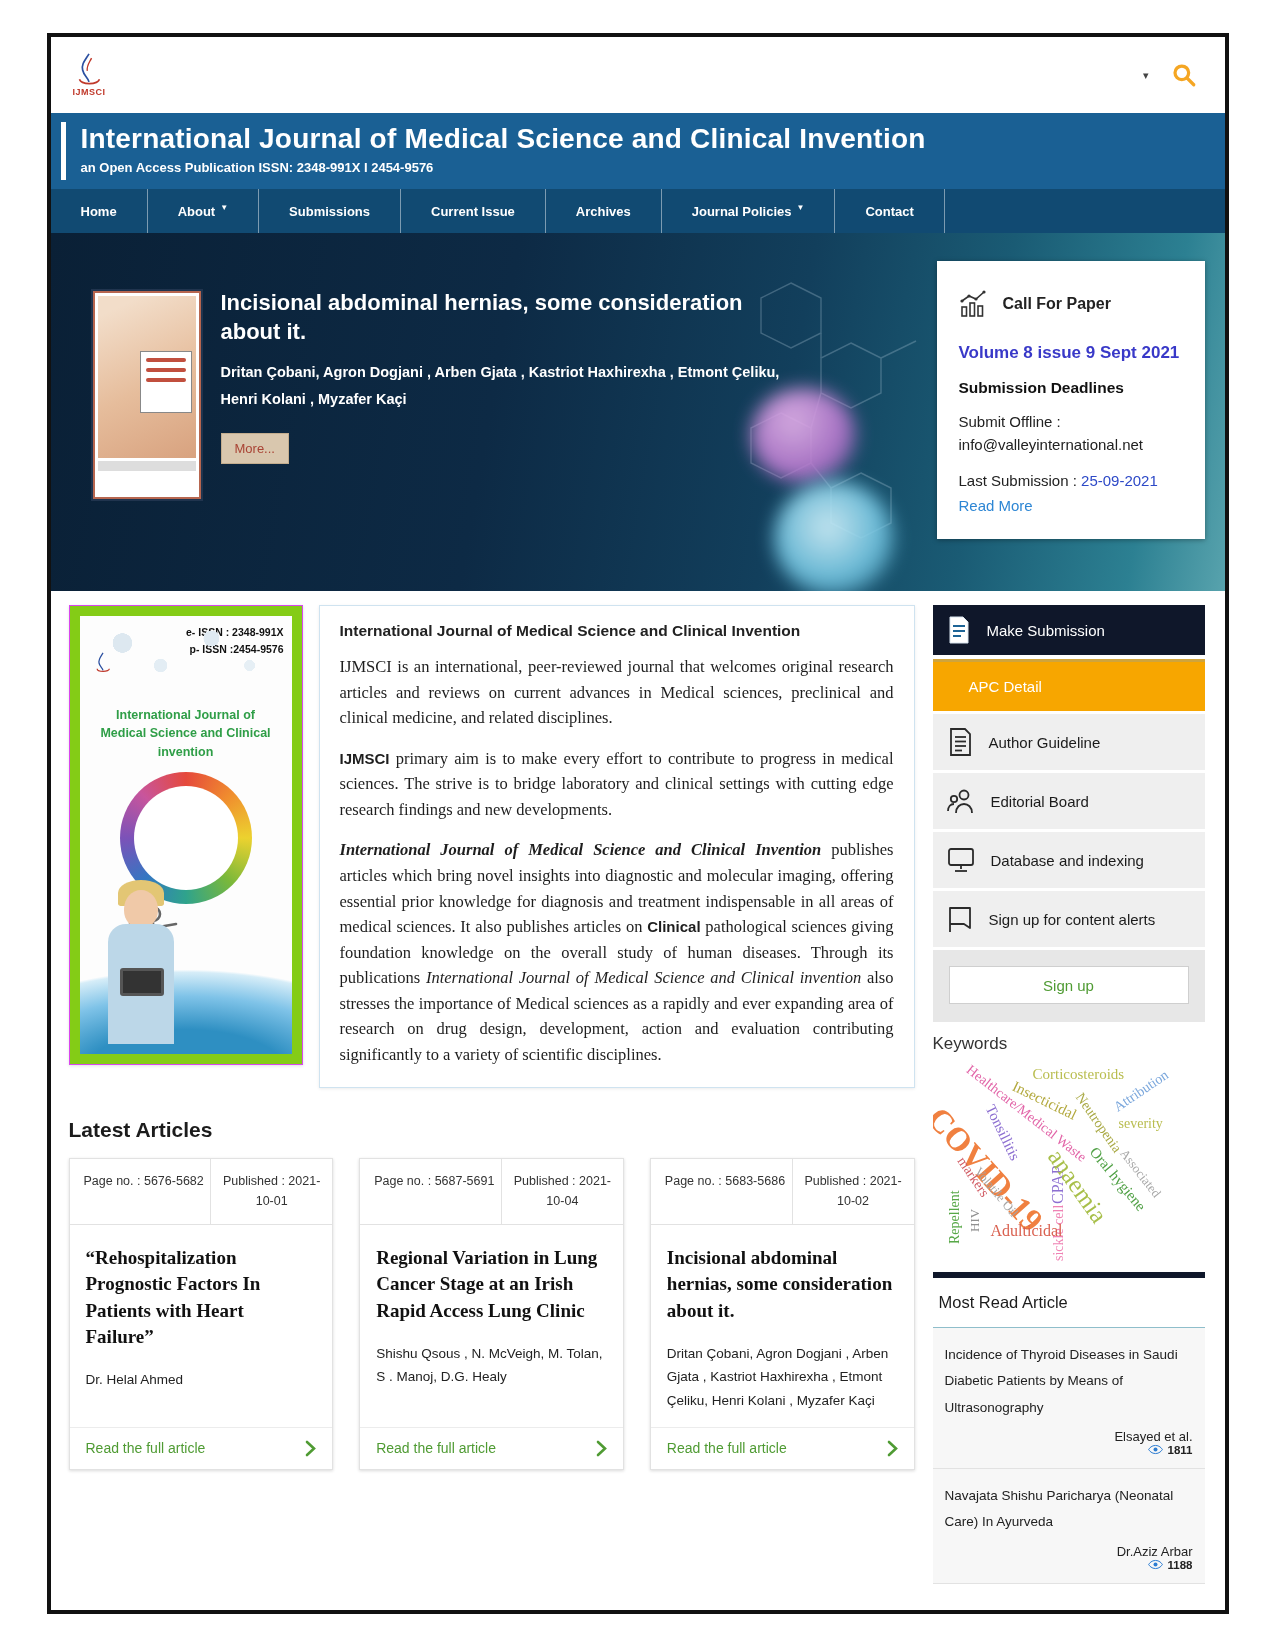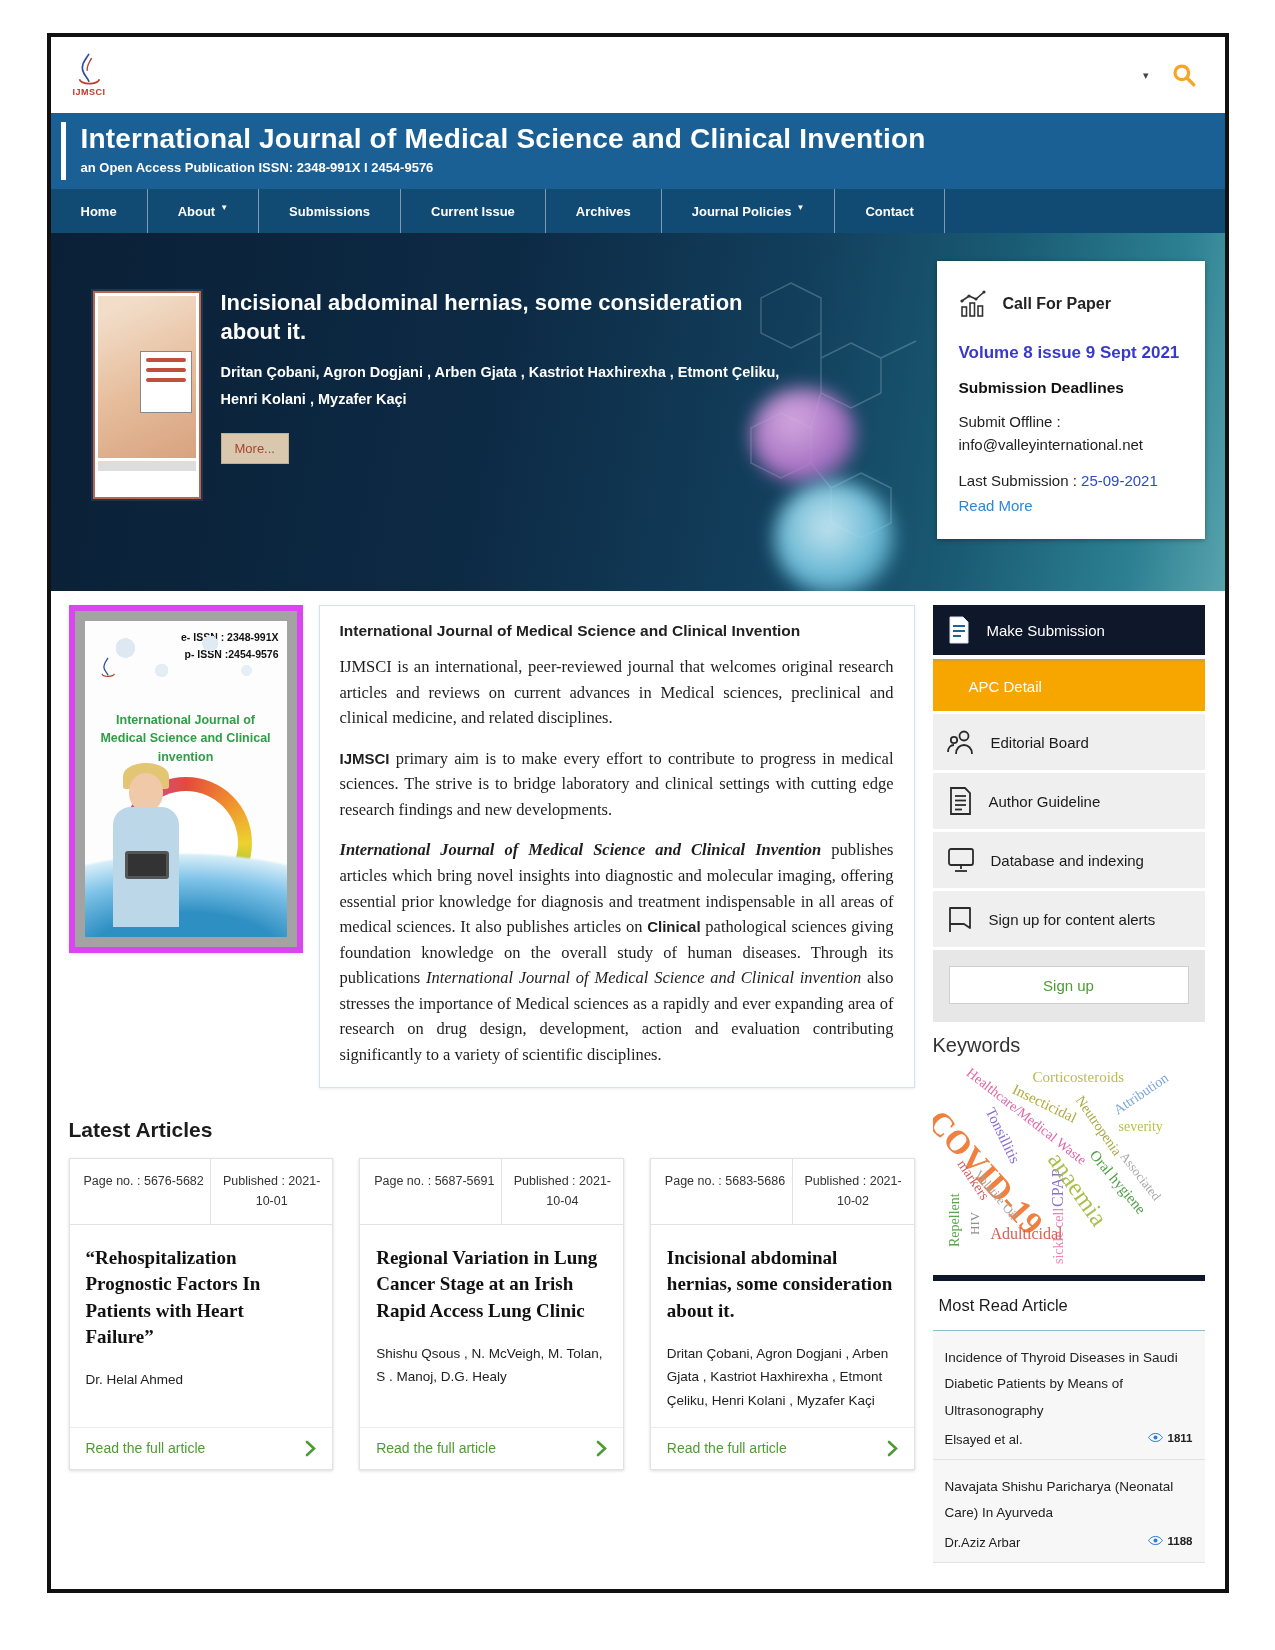--- a/index.html
+++ b/index.html
@@ -49,21 +49,21 @@
   .cfp-line { font-size:15px; color:#222; margin-top:14px; line-height:1.5; }
   .cfp-date { color:#2d49c7; }
   .cfp-read { color:#2d86d4; font-size:15px; margin-top:4px; display:inline-block; cursor:pointer; }
 
   
   .content { display:flex; gap:18px; padding:14px 20px 26px 18px; }
   .main-col { flex:1; min-width:0; }
   .side-col { width:272px; flex:none; }
 
   .about-row { display:flex; gap:16px; }
-  .cover-card { width:234px; flex:none; height:348px; border:6px solid #d946ef; background:#a3a3a3; padding:10px; box-shadow:0 1px 3px rgba(0,0,0,.12); }
+  .cover-card { width:234px; flex:none; height:460px; border:1px solid #d946ef; background:#84cc16; padding:10px; box-shadow:0 1px 3px rgba(0,0,0,.12); }
   .cover-art { width:100%; height:100%; background:#fdfdfd; position:relative; overflow:hidden; }
   .cover-issn { text-align:right; font-size:10.5px; font-weight:700; color:#111; padding:8px 8px 0; line-height:1.6; }
   .cover-molecules { position:absolute; left:0; top:0; right:0; height:90px;
      background:radial-gradient(circle 16px at 20% 30%, #dde8f0 60%, transparent 62%),
                 radial-gradient(circle 11px at 38% 55%, #e3edf4 60%, transparent 62%),
                 radial-gradient(circle 13px at 62% 25%, #e0eaf2 60%, transparent 62%),
                 radial-gradient(circle 9px at 80% 55%, #e6eff5 60%, transparent 62%); z-index:0; }
   .cover-logo { position:absolute; left:14px; top:36px; }
   .cover-title { position:relative; text-align:center; color:#2f9e47; font-weight:700; font-size:12.5px; line-height:1.5; margin-top:48px; z-index:1; }
   .ring-wrap { position:relative; width:132px; height:132px; margin:10px auto 0; }
@@ -95,21 +95,21 @@
   .acard-authors { margin-top:18px; font-size:13.5px; color:#222; line-height:1.75; }
   .acard-foot { border-top:1px solid #ececec; display:flex; justify-content:space-between; align-items:center; padding:12px 16px; cursor:pointer; }
   .read-link { color:#4f9b33; font-size:14px; }
 
   
   .btn-submission { background:#0f172a; color:#fff; height:50px; display:flex; align-items:center; gap:16px; padding-left:14px; font-size:15px; cursor:pointer; }
   .btn-apc { background:#f7a600; border-top:3px solid #cfa43c; color:#fff; height:52px; display:flex; align-items:center; padding-left:36px; font-size:15px; margin-top:4px; cursor:pointer; }
   .menu-row { background:#efefef; height:56px; margin-top:3px; display:flex; align-items:center; gap:16px; padding-left:14px; font-size:15px; color:#1b1b1b; cursor:pointer; }
   .signup-wrap { background:#e7e7e7; margin-top:3px; padding:16px 16px 18px; }
   .signup-btn { width:100%; height:38px; background:#fff; border:1px solid #cfcfcf; color:#4f9b33; font-size:15px; font-family:"Liberation Sans",sans-serif; cursor:pointer; }
-  .kw-head { font-size:20px; color:#333; margin:12px 0 2px; }
+  .kw-head { font-size:17px; color:#333; margin:12px 0 2px; }
   .cloud { position:relative; height:208px; overflow:hidden; font-family:"Liberation Serif", serif; }
   .cloud span { position:absolute; white-space:nowrap; transform-origin:0 0; cursor:pointer; }
   .kw0 { left:14px; top:44px; font-size:33px; font-weight:700; transform:rotate(48deg); }
   .kw1 { left:100px; top:10px; font-size:15px; }
   .kw2 { left:84px; top:22px; font-size:15px; transform:rotate(26deg); }
   .kw3 { left:40px; top:6px; font-size:14px; transform:rotate(38deg); }
   .kw4 { left:178px; top:46px; font-size:14px; transform:rotate(-34deg); }
   .kw5 { left:186px; top:60px; font-size:14px; }
   .kw6 { left:152px; top:34px; font-size:14px; transform:rotate(55deg); }
   .kw7 { left:196px; top:90px; font-size:13px; transform:rotate(52deg); }
@@ -121,21 +121,21 @@
   .kw13 { left:50px; top:108px; font-size:13px; transform:rotate(50deg); }
   .kw14 { left:14px; top:188px; font-size:14px; transform:rotate(-90deg); }
   .kw15 { left:34px; top:176px; font-size:13px; transform:rotate(-90deg); }
   .kw16 { left:118px; top:205px; font-size:14px; transform:rotate(-90deg); }
   .kw17 { left:58px; top:166px; font-size:16px; }
 
   .most-read { margin-top:8px; }
   .mr-head { border-top:6px solid #0f172a; border-bottom:1px solid #8fbecb; padding:15px 6px; font-size:16.5px; color:#1c1c1c; }
   .mr-item { background:#f7f7f7; padding:14px 12px 12px; border-bottom:1px solid #e2e2e2; cursor:pointer; }
   .mr-title { font-size:13.5px; color:#222; line-height:1.95; }
-  .mr-meta { display:flex; justify-content:space-between; align-items:flex-start; margin-top:8px; }
+  .mr-meta { display:flex; justify-content:space-between; align-items:flex-end; margin-top:8px;flex-direction:column; }
   .mr-author { font-size:13px; color:#222; }
   .mr-views { display:flex; align-items:center; gap:5px; font-size:11.5px; font-weight:700; color:#222; }
 </style>
 </head>
 <body>
 
 <div class="page">
 
   <header class="top-bar">
     <div class="logo">
@@ -367,42 +367,42 @@
             </g>
         </svg>
         <span>Make Submission</span>
       </div>
 
       <div class="btn-apc">
         <span>APC Detail</span>
       </div>
 
       <div class="menu-row">
-        <svg width="28" height="28" viewBox="0 0 28 28">
-          <g stroke="#2b2b2b" stroke-width="1.8" fill="none">
-            <circle cx="17" cy="8" r="4.5"></circle>
-            <path d="M9 26 c0-6 4-9 8-9 s8 3 8 9"></path>
-            <circle cx="7" cy="12" r="3.2"></circle>
-            <path d="M1 24 c0-4.5 2.6-7 6-7"></path>
-          </g>
-        </svg>
-        <span>Editorial Board</span>
-      </div>
-
-      <div class="menu-row">
         <svg width="26" height="28" viewBox="0 0 26 28">
           <path d="M4 1 h14 l5 5 v21 h-19 z" fill="none" stroke="#2b2b2b" stroke-width="1.8"></path>
           <g stroke="#2b2b2b" stroke-width="1.8">
               <line x1="8" y1="9" x2="19" y2="9"></line>
               <line x1="8" y1="13.5" x2="19" y2="13.5"></line>
               <line x1="8" y1="18" x2="19" y2="18"></line>
               <line x1="8" y1="22.5" x2="15" y2="22.5"></line>
             </g>
         </svg>
         <span>Author Guideline</span>
+      </div>
+
+      <div class="menu-row">
+        <svg width="28" height="28" viewBox="0 0 28 28">
+          <g stroke="#2b2b2b" stroke-width="1.8" fill="none">
+            <circle cx="17" cy="8" r="4.5"></circle>
+            <path d="M9 26 c0-6 4-9 8-9 s8 3 8 9"></path>
+            <circle cx="7" cy="12" r="3.2"></circle>
+            <path d="M1 24 c0-4.5 2.6-7 6-7"></path>
+          </g>
+        </svg>
+        <span>Editorial Board</span>
       </div>
 
       <div class="menu-row">
         <svg width="28" height="26" viewBox="0 0 28 26">
           <g stroke="#2b2b2b" stroke-width="1.8" fill="none">
             <rect x="2" y="2" width="24" height="16" rx="2"></rect>
             <line x1="14" y1="18" x2="14" y2="22"></line>
             <line x1="8" y1="24" x2="20" y2="24"></line>
           </g>
         </svg>

